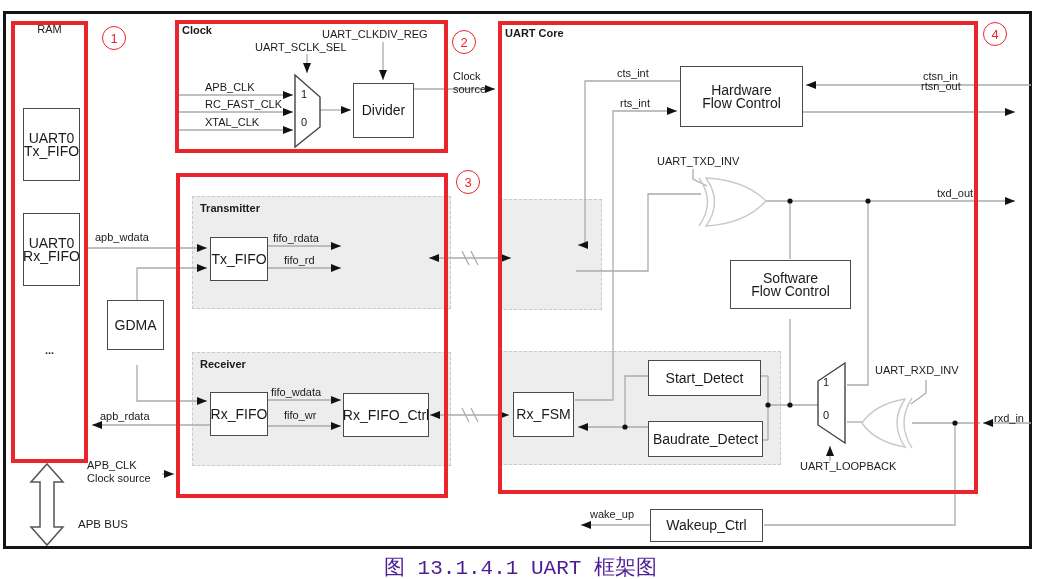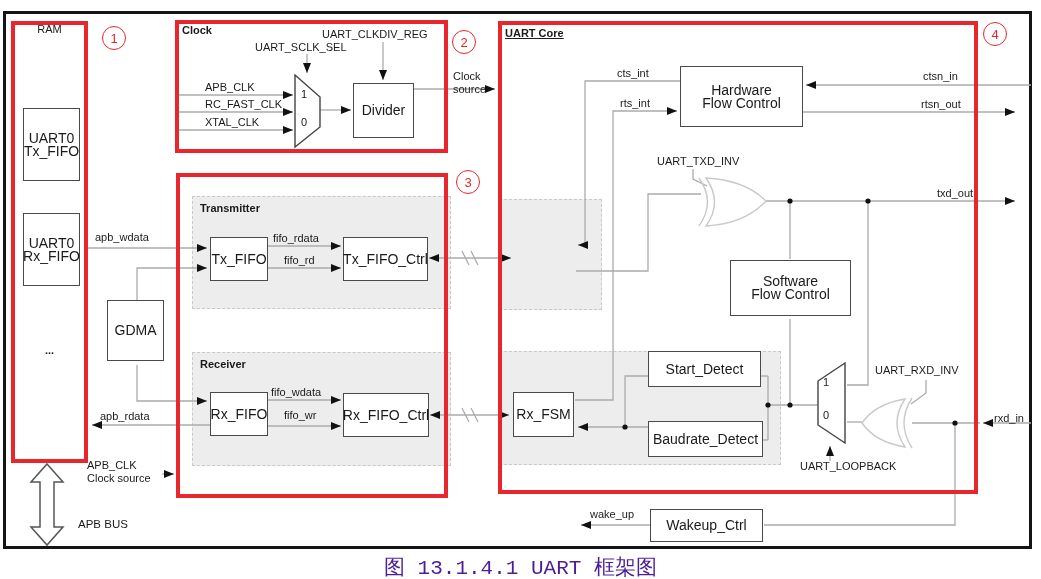--- a/index.html
+++ b/index.html
@@ -153,63 +153,60 @@
   <div class="box" style="left:353px;top:75px;width:61px;height:55px;">
     <span>Divider</span>
   </div>
   <div class="lbl two" style="left:453px;top:62px;"><span>Clock</span>
 <span>source</span></div>
 
   <div class="lbl" style="left:95px;top:223px;">apb_wdata</div>
   <div class="lbl" style="left:100px;top:402px;">apb_rdata</div>
   <div class="lbl two" style="left:87px;top:451px;"><span>APB_CLK</span>
 <span>Clock source</span></div>
-  <div class="box" style="left:107px;top:292px;width:57px;height:61px;">
+  <div class="box" style="left:107px;top:292px;width:57px;height:50px;">
     <span>GDMA</span>
   </div>
 
   <div class="lbl b" style="left:200px;top:194px;">Transmitter</div>
   <div class="box" style="left:210px;top:229px;width:58px;height:44px;">
     <span>Tx_FIFO</span>
   </div>
   <div class="lbl" style="left:273px;top:224px;text-align:right;">fifo_rdata</div>
   <div class="lbl" style="left:284px;top:246px;">fifo_rd</div>
-  <div class="box" style="left:343px;top:229px;width:85px;height:44px;">
-    <span>Tx_FIFO_Ctrl</span>
-  </div>
 
   <div class="lbl b" style="left:200px;top:350px;">Receiver</div>
   <div class="box" style="left:210px;top:384px;width:58px;height:44px;">
     <span>Rx_FIFO</span>
   </div>
   <div class="lbl" style="left:271px;top:378px;">fifo_wdata</div>
   <div class="lbl" style="left:284px;top:401px;">fifo_wr</div>
   <div class="box" style="left:343px;top:385px;width:86px;height:44px;">
     <span>Rx_FIFO_Ctrl</span>
   </div>
 
-  <div class="lbl b" style="left:505px;top:19px;text-decoration:underline;">UART Core</div>
+  <div class="lbl b" style="left:505px;top:19px;">UART Core</div>
   <div class="lbl" style="left:617px;top:59px;">cts_int</div>
   <div class="lbl" style="left:620px;top:89px;">rts_int</div>
   <div class="box" style="left:680px;top:58px;width:123px;height:61px;">
     <span>Hardware</span>
     <span>Flow Control</span>
   </div>
   <div class="lbl" style="left:923px;top:62px;">ctsn_in</div>
-  <div class="lbl" style="left:921px;top:90px;">rtsn_out</div>
+  <div class="lbl" style="left:921px;top:72px;">rtsn_out</div>
   <div class="lbl" style="left:657px;top:147px;">UART_TXD_INV</div>
   <div class="lbl" style="left:937px;top:179px;">txd_out</div>
-  <div class="box" style="left:730px;top:252px;width:121px;height:56px;">
+  <div class="box" style="left:730px;top:252px;width:121px;height:49px;">
     <span>Software</span>
     <span>Flow Control</span>
   </div>
   <div class="box" style="left:513px;top:384px;width:61px;height:45px;">
     <span>Rx_FSM</span>
   </div>
-  <div class="box" style="left:648px;top:343px;width:113px;height:36px;">
+  <div class="box" style="left:648px;top:352px;width:113px;height:36px;">
     <span>Start_Detect</span>
   </div>
   <div class="box" style="left:648px;top:413px;width:115px;height:36px;">
     <span>Baudrate_Detect</span>
   </div>
   <div class="muxdigit" style="left:823px;top:368px;">1</div>
   <div class="muxdigit" style="left:823px;top:401px;">0</div>
   <div class="lbl" style="left:875px;top:356px;">UART_RXD_INV</div>
   <div class="lbl" style="left:988px;top:404px;padding-left:6px;">rxd_in</div>
   <div class="lbl" style="left:800px;top:452px;">UART_LOOPBACK</div>

